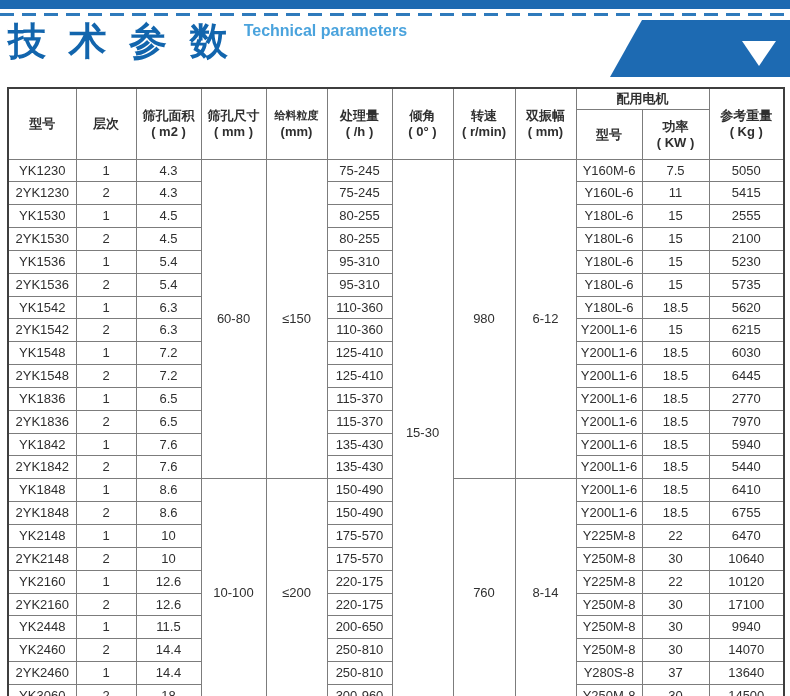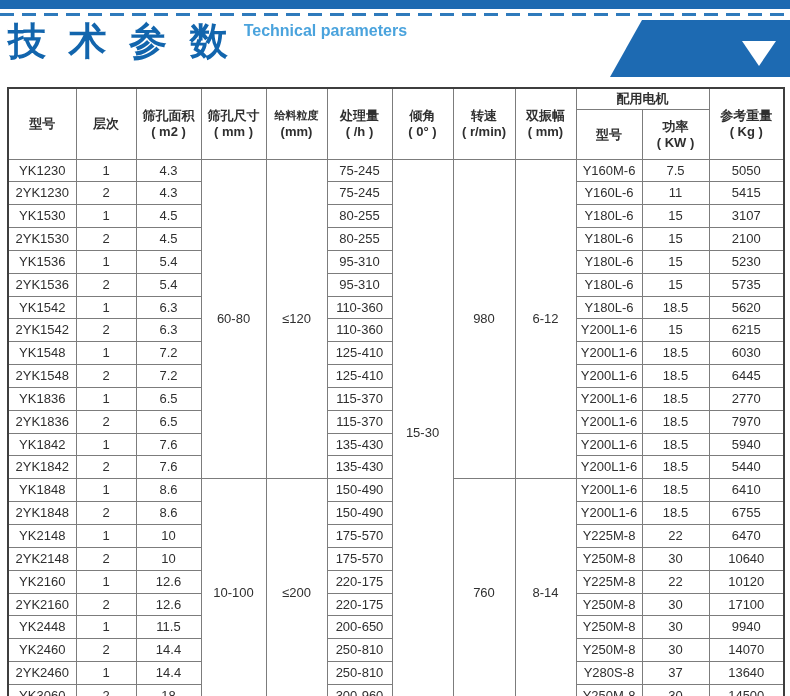--- a/index.html
+++ b/index.html
@@ -116,21 +116,21 @@
             <div class="h-unit">( KW )</div>
           </th>
         </tr>
       </thead>
       <tbody>
           <tr>
             <td>YK1230</td>
             <td>1</td>
             <td>4.3</td>
             <td rowspan="14">60-80</td>
-            <td rowspan="14">≤120</td>
+            <td rowspan="14">≤150</td>
             <td>75-245</td>
             <td rowspan="24">15-30</td>
             <td rowspan="14">980</td>
             <td rowspan="14">6-12</td>
             <td>Y160M-6</td>
             <td>7.5</td>
             <td>5050</td>
           </tr>
           <tr>
             <td>2YK1230</td>
@@ -141,21 +141,21 @@
             <td>11</td>
             <td>5415</td>
           </tr>
           <tr>
             <td>YK1530</td>
             <td>1</td>
             <td>4.5</td>
             <td>80-255</td>
             <td>Y180L-6</td>
             <td>15</td>
-            <td>3107</td>
+            <td>2555</td>
           </tr>
           <tr>
             <td>2YK1530</td>
             <td>2</td>
             <td>4.5</td>
             <td>80-255</td>
             <td>Y180L-6</td>
             <td>15</td>
             <td>2100</td>
           </tr>

